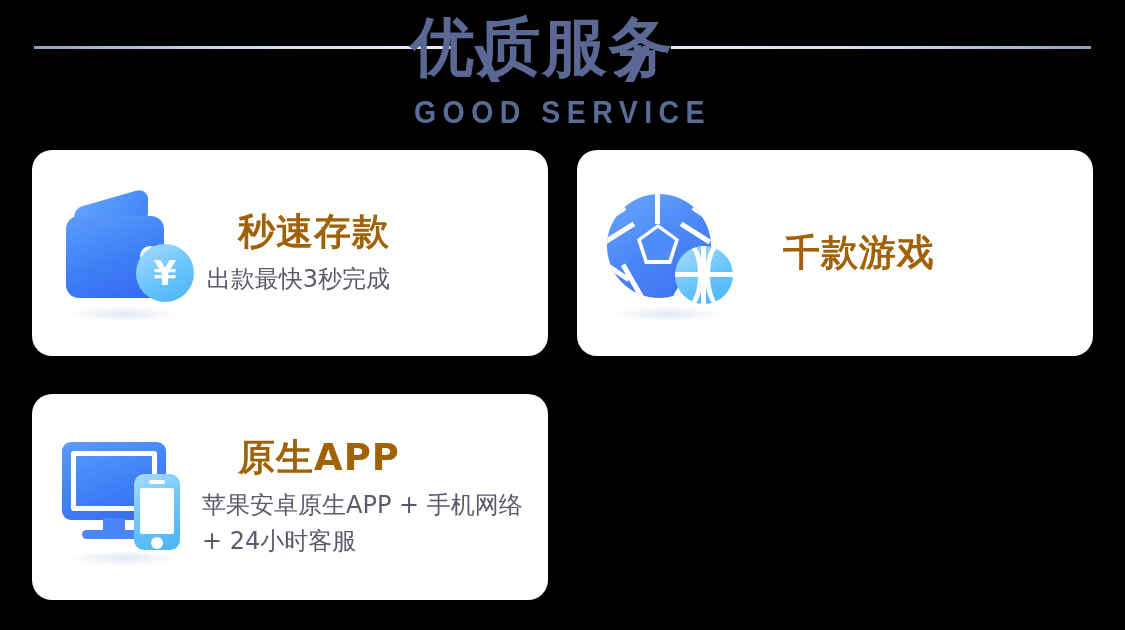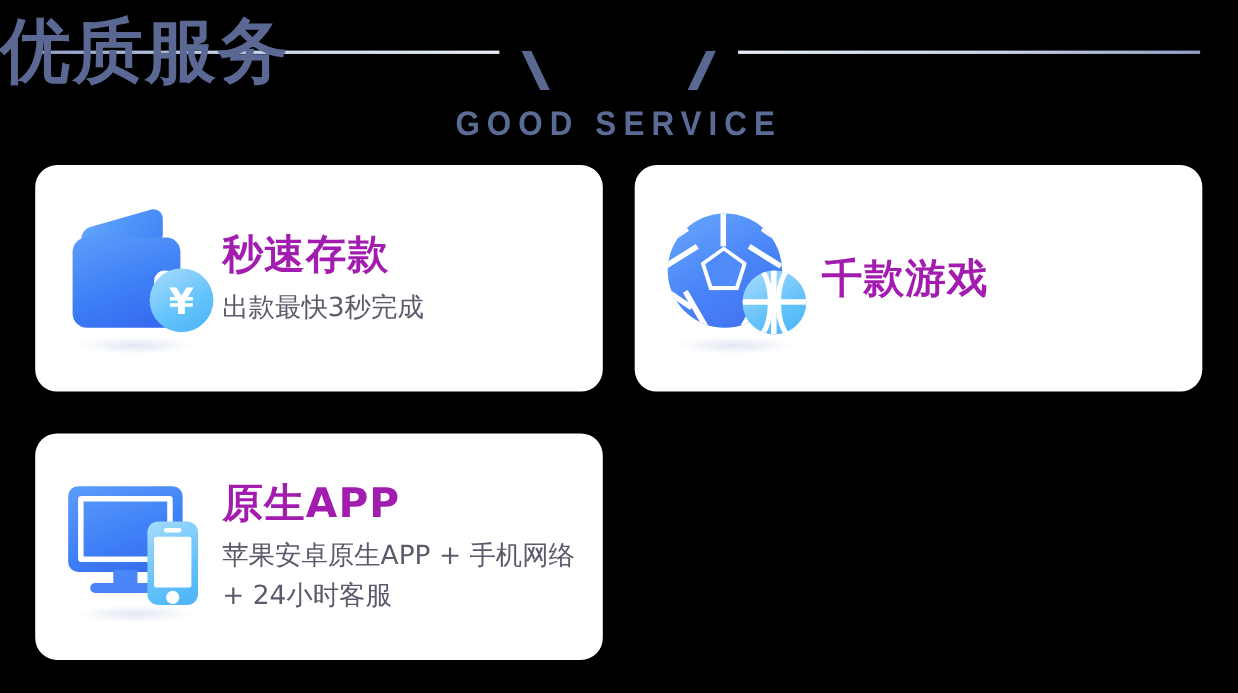--- a/index.html
+++ b/index.html
@@ -59,21 +59,21 @@
   .header-rule.right .rule-slash {
     left: 4px;
     clip-path: polygon(66% 0, 100% 0, 34% 100%, 0 100%);
   }
 
   .title-zh {
     position: absolute;
     top: 6px;
     left: 0;
     width: 1085px;
-    text-align: left;
+    text-align: center;
     font-size: 64px;
     line-height: 82px;
     font-weight: bold;
     color: #5b6894;
     letter-spacing: 2px;
     font-family: "DejaVu Sans", "Liberation Sans", sans-serif;
   }
   .title-en {
     position: absolute;
     top: 96px;
@@ -117,34 +117,35 @@
     position: relative;
   }
   .card-text {
     padding-left: 8px;
     padding-right: 14px;
   }
   .card-title {
     font-size: 37px;
     line-height: 46px;
     font-weight: bold;
-    color: #a21caf;
+    color: #a16207;
     letter-spacing: 1px;
     font-family: "DejaVu Sans", "Liberation Sans", sans-serif;
     white-space: nowrap;
+    margin-left: 36px;
   }
   .card-sub {
     font-size: 24px;
     line-height: 36px;
     color: #5a5a6a;
     margin-top: 6px;
     font-family: "DejaVu Sans", "Liberation Sans", sans-serif;
     max-width: 330px;
   }
-  .card-sub.nowrap { white-space: nowrap; max-width: none; }
+  .card-sub.nowrap { white-space: nowrap; max-width: none; text-align: right; }
 
   
   .ic { position: absolute; }
 
   .wallet-flap {
     left: 16px; top: 10px;
     width: 74px; height: 30px;
     background: linear-gradient(135deg, #62a4fb, #3e84f7);
     border-radius: 8px 12px 4px 4px;
     transform: skewY(-16deg);

